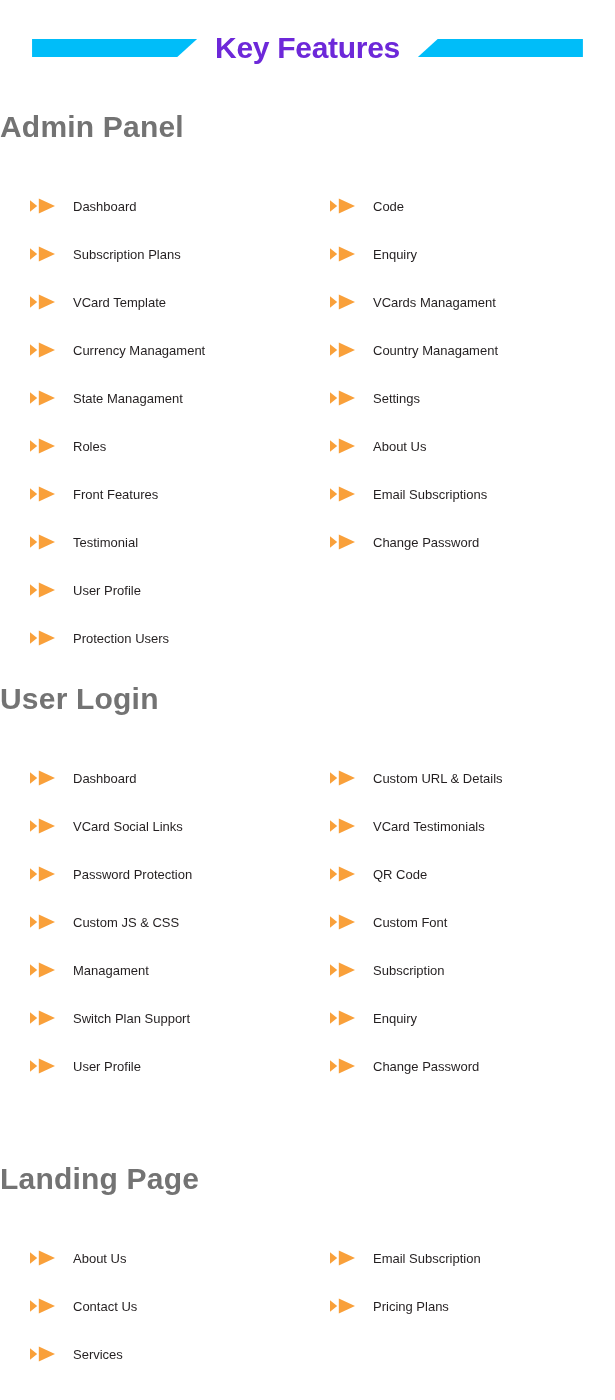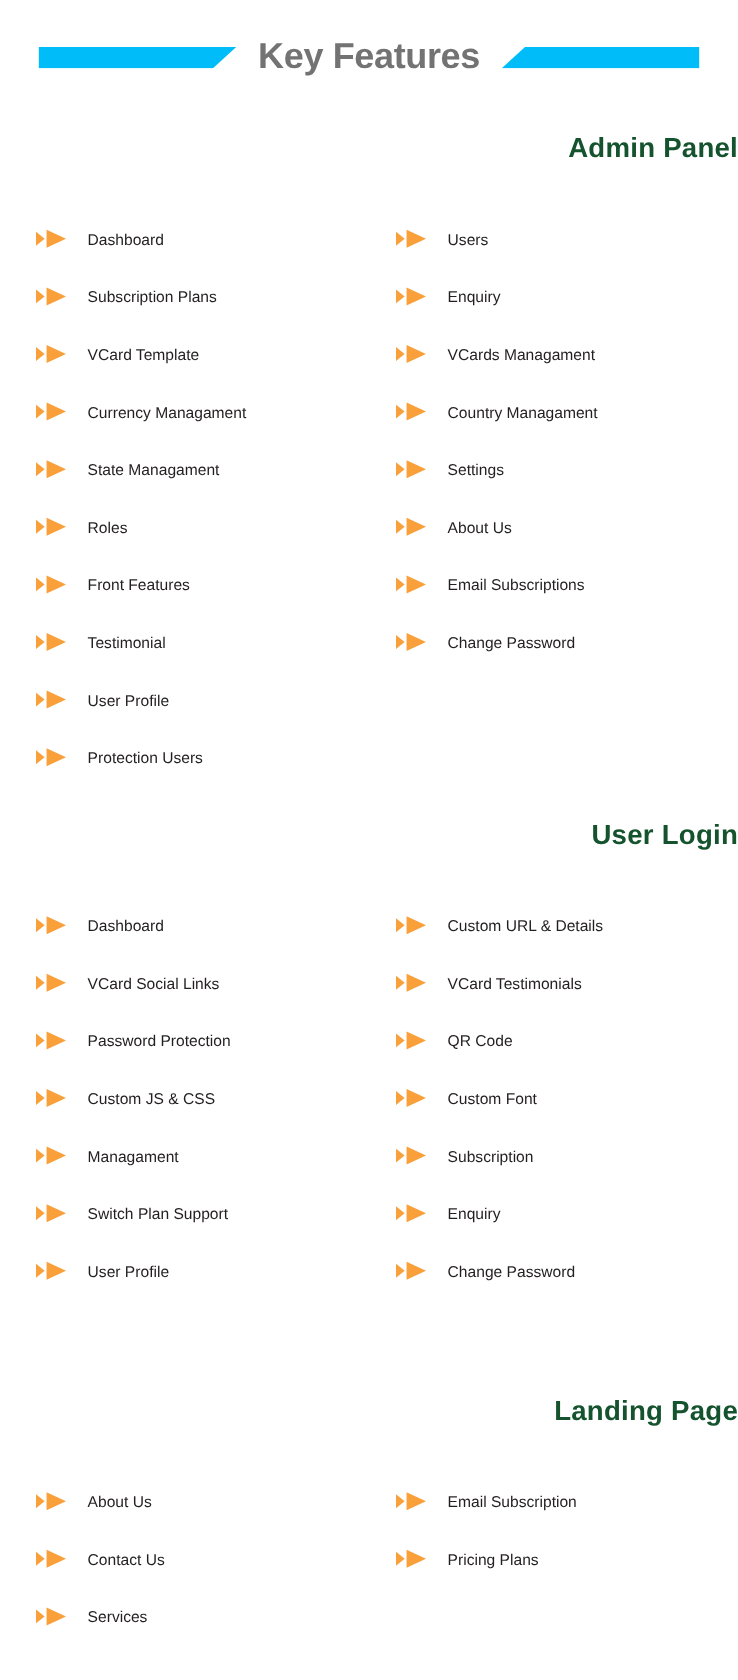--- a/index.html
+++ b/index.html
@@ -45,38 +45,38 @@
 
   .header-bar.right {
     width: 165px;
     margin-left: 18px;
     clip-path: polygon(12% 0, 100% 0, 100% 100%, 0 100%);
   }
 
   .header-title {
     font-size: 30px;
     font-weight: bold;
-    color: #737373;
+    color: #6d28d9;
     letter-spacing: -0.3px;
     white-space: nowrap;
     line-height: 1;
   }
 
   
   .section {
     position: absolute;
     left: 0;
     width: 615px;
   }
 
   .section-title {
-    text-align: right;
-    font-size: 23px;
+    text-align: left;
+    font-size: 30px;
     font-weight: bold;
-    color: #14532d;
+    color: #737373;
     letter-spacing: 0.2px;
     line-height: 1;
   }
 
   .feature-grid {
     display: grid;
     grid-template-columns: 300px 285px;
     column-gap: 0;
     padding-left: 30px;
   }
@@ -197,21 +197,21 @@
               </svg></span>
             <span class="feature-label">Protection Users</span>
           </div>
         </div>
         <div class="feature-col">
           <div class="feature-item">
             <span class="bullet-icon"><svg viewBox="0 0 26 16" xmlns="http://www.w3.org/2000/svg" width="26" height="16">
                 <path d="M0 2.2 L7.2 8 L0 13.8 Z" fill="#f9a03a"></path>
                 <path d="M8.8 0.5 L25 8 L8.8 15.5 Z" fill="#f9a03a"></path>
               </svg></span>
-            <span class="feature-label">Users</span>
+            <span class="feature-label">Code</span>
           </div>
           <div class="feature-item">
             <span class="bullet-icon"><svg viewBox="0 0 26 16" xmlns="http://www.w3.org/2000/svg" width="26" height="16">
                 <path d="M0 2.2 L7.2 8 L0 13.8 Z" fill="#f9a03a"></path>
                 <path d="M8.8 0.5 L25 8 L8.8 15.5 Z" fill="#f9a03a"></path>
               </svg></span>
             <span class="feature-label">Enquiry</span>
           </div>
           <div class="feature-item">
             <span class="bullet-icon"><svg viewBox="0 0 26 16" xmlns="http://www.w3.org/2000/svg" width="26" height="16">

